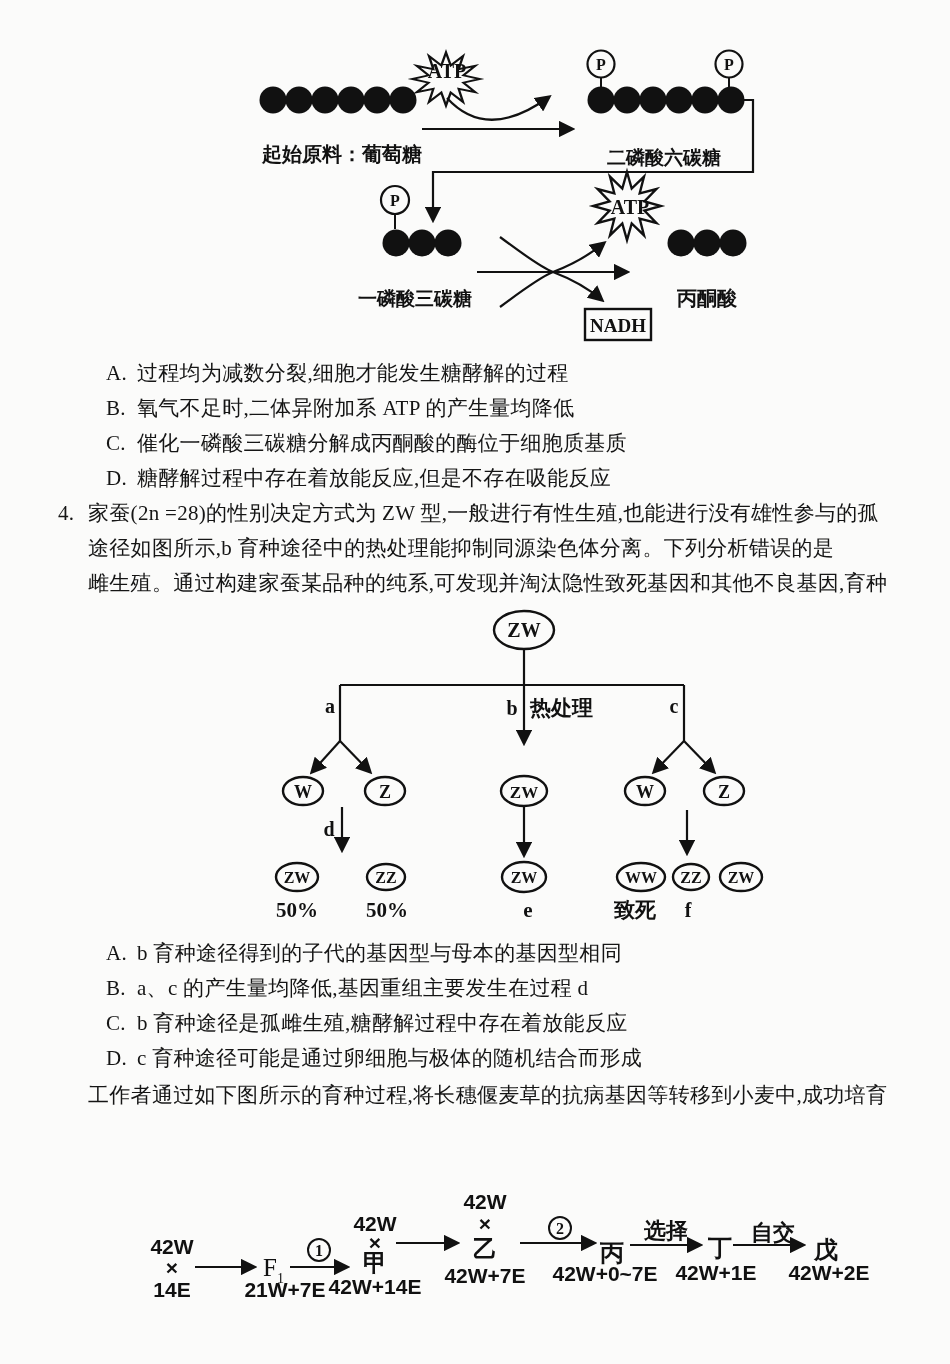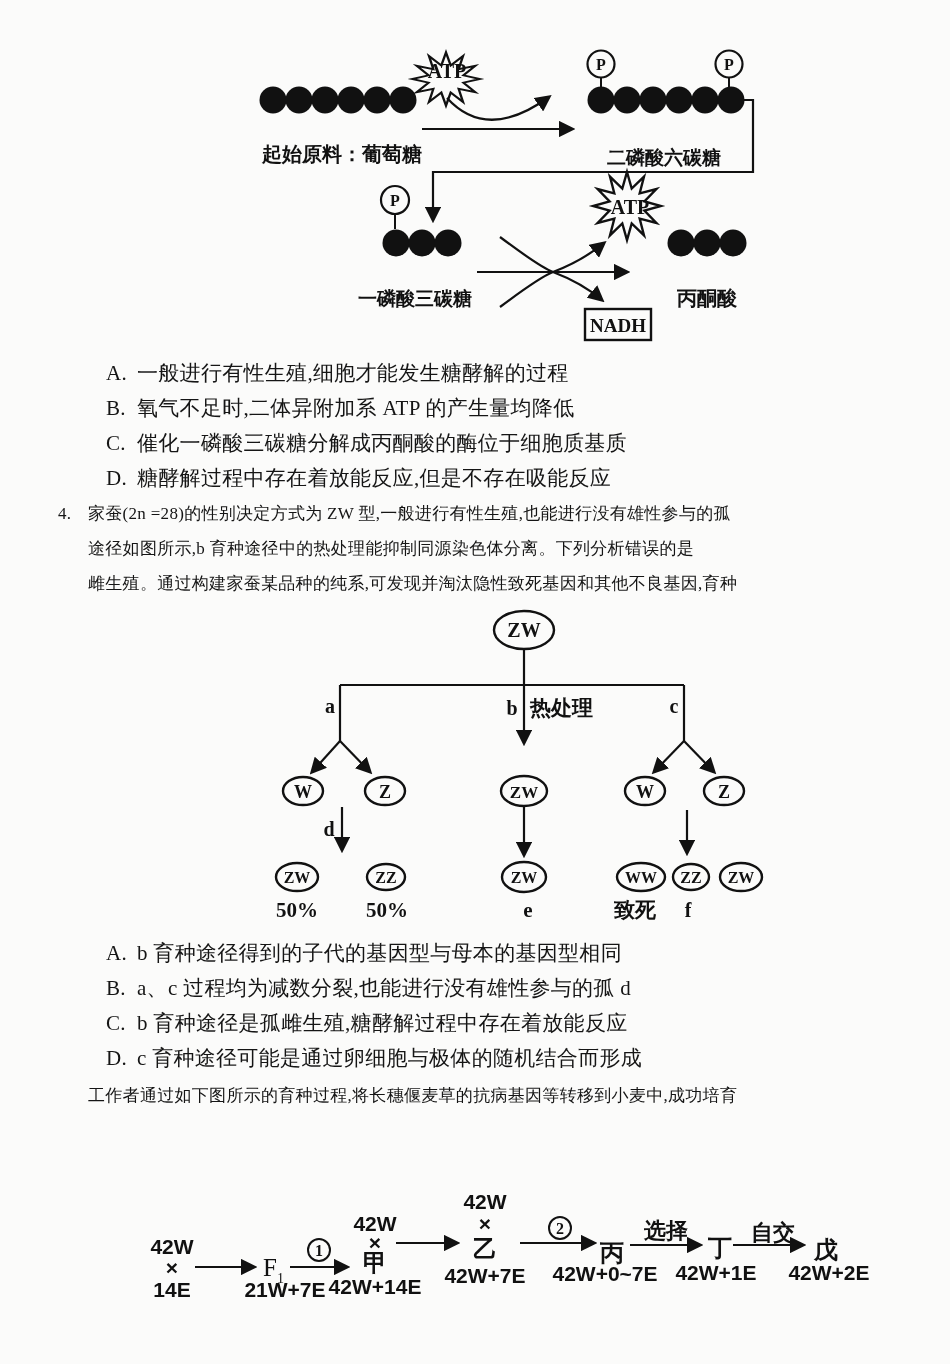--- a/index.html
+++ b/index.html
@@ -2,21 +2,21 @@
 <html><head>
 <meta charset="utf-8">
 <style>
   *{margin:0;padding:0;box-sizing:border-box}
   html,body{background:#f6f6f4}
   body{width:950px;height:1364px;position:relative;margin:0 auto;background:#fbfbfa;
        font-family:"Liberation Serif","DejaVu Serif",serif;color:#151515;overflow:hidden}
   svg{position:absolute;overflow:visible}
   svg text{font-family:"Liberation Serif","DejaVu Serif",serif;fill:#111}
   .para{position:absolute;left:58px;white-space:nowrap}
-  .tline{height:35px;line-height:35px;font-size:17px;letter-spacing:.3px}
+  .tline{height:35px;line-height:35px;font-size:21px;letter-spacing:.3px}
   .qnum{display:inline-block;width:30px}
   .ind{padding-left:30px}
   .opts{position:absolute;white-space:nowrap}
   .opt{height:35px;line-height:35px;font-size:21px;display:flex;letter-spacing:.3px}
   .opt .lab{flex:0 0 31px}
   .ln{stroke:#111;stroke-width:2.2;fill:none}
   .lnthin{stroke:#111;stroke-width:2;fill:none}
   .blob{fill:#111;stroke:none}
   .ring{fill:#fbfbfa;stroke:#111;stroke-width:2.2}
   .star{fill:#fbfbfa;stroke:#111;stroke-width:2.4;stroke-linejoin:miter}
@@ -103,21 +103,21 @@
       <circle class="blob" cx="681" cy="243" r="13.5"></circle>
         <circle class="blob" cx="707" cy="243" r="13.5"></circle>
       <circle class="blob" cx="733" cy="243" r="13.5"></circle>
     </g>
     <text x="677" y="305" font-size="20" class="bt">丙酮酸</text>
   </svg>
 
   <section class="opts" style="left:106px;top:356px">
     <div class="opt">
         <span class="lab">A.</span>
-        <span>一般进行有性生殖,细胞才能发生糖酵解的过程</span>
+        <span>过程均为减数分裂,细胞才能发生糖酵解的过程</span>
       </div>
     <div class="opt">
         <span class="lab">B.</span>
         <span>氧气不足时,二体异附加系 ATP 的产生量均降低</span>
       </div>
     <div class="opt">
         <span class="lab">C.</span>
         <span>催化一磷酸三碳糖分解成丙酮酸的酶位于细胞质基质</span>
       </div>
     <div class="opt">
@@ -216,21 +216,21 @@
     <text x="688" y="312" font-size="20" class="bt" text-anchor="middle">f</text>
   </svg>
 
   <section class="opts" style="left:106px;top:936px">
     <div class="opt">
         <span class="lab">A.</span>
         <span>b 育种途径得到的子代的基因型与母本的基因型相同</span>
       </div>
     <div class="opt">
         <span class="lab">B.</span>
-        <span>a、c 过程均为减数分裂,也能进行没有雄性参与的孤 d</span>
+        <span>a、c 的产生量均降低,基因重组主要发生在过程 d</span>
       </div>
     <div class="opt">
         <span class="lab">C.</span>
         <span>b 育种途径是孤雌生殖,糖酵解过程中存在着放能反应</span>
       </div>
     <div class="opt">
         <span class="lab">D.</span>
         <span>c 育种途径可能是通过卵细胞与极体的随机结合而形成</span>
       </div>
   </section>

